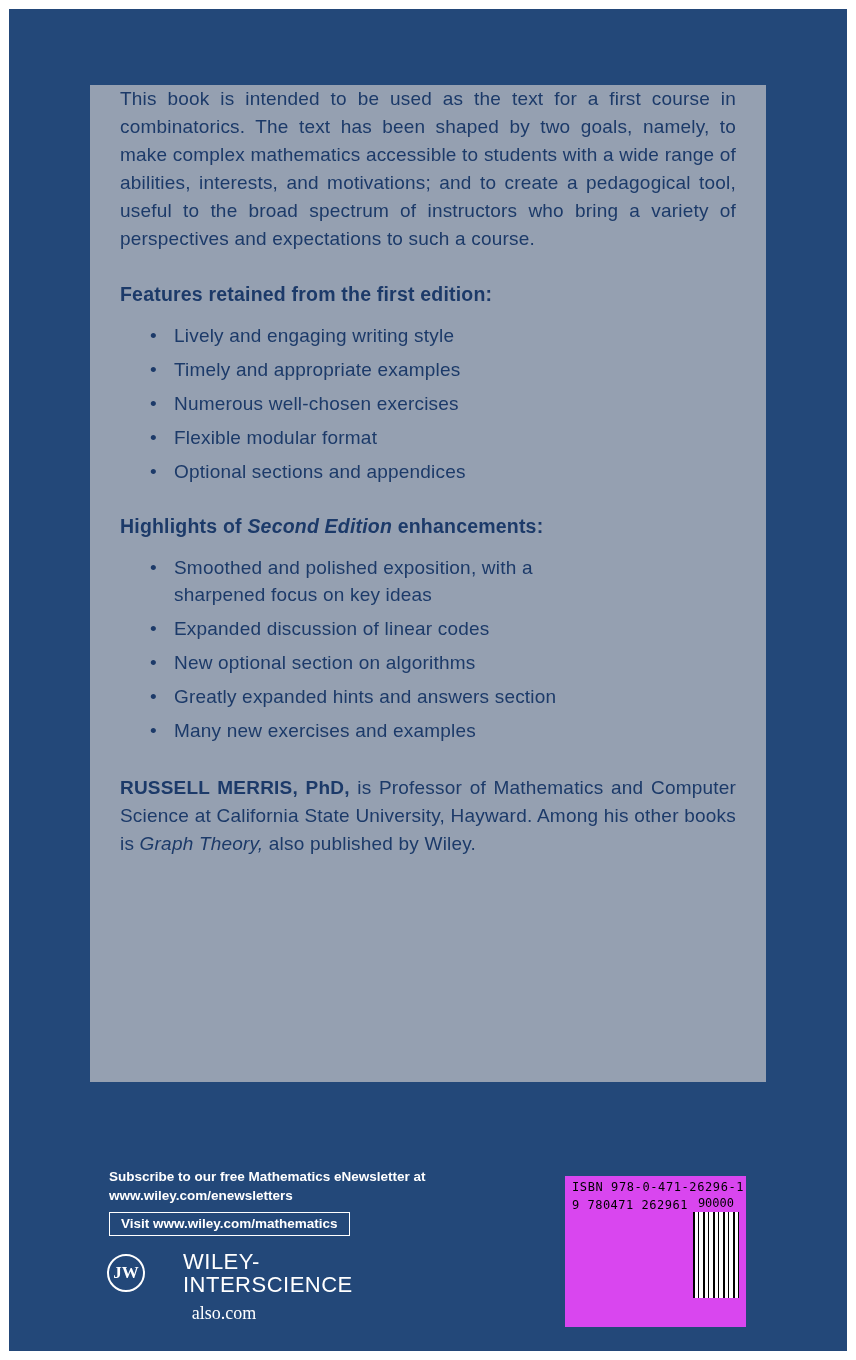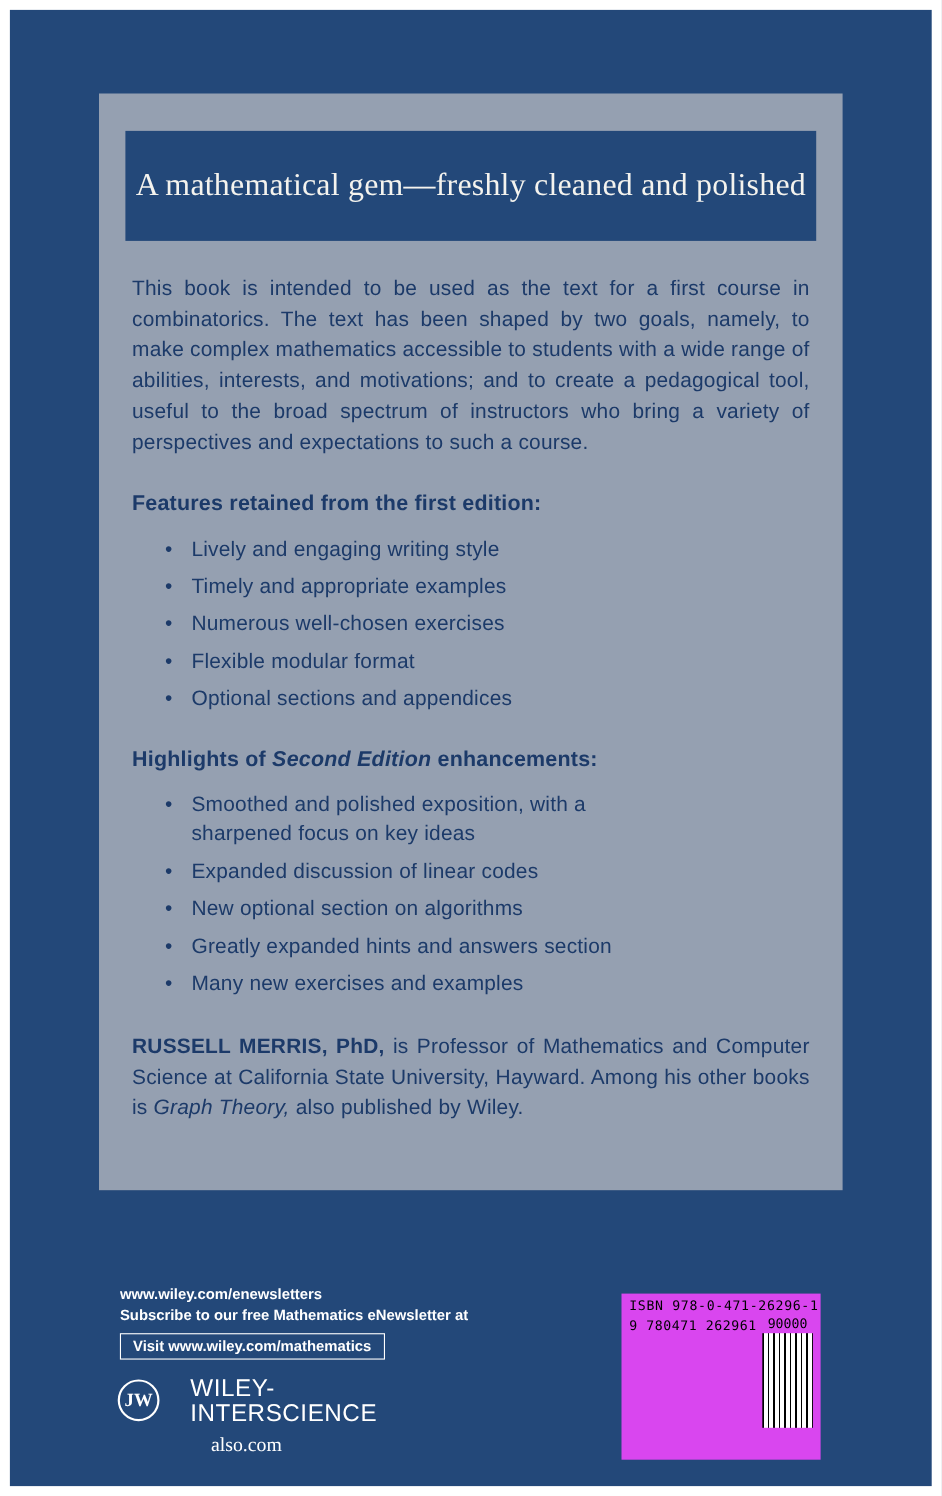--- a/index.html
+++ b/index.html
@@ -26,21 +26,21 @@
               margin-bottom:7px;max-width:432px;letter-spacing:0.2px;}
   ul.blist .bullet{position:absolute;left:2px;top:0;}
   .author{margin:30px 30px 0;font-size:19px;line-height:28px;text-align:justify;letter-spacing:0.2px;}
   .author strong{font-weight:bold;}
   .author em{font-style:italic;}
 
   .newsletter{position:absolute;left:100px;top:1158px;color:var(--white,#fff);
               font-size:13.5px;line-height:19px;font-weight:bold;}
   .visit-box{position:absolute;left:100px;top:1203px;border:1px solid var(--white,#fff);
              color:var(--white,#fff);font-size:13.5px;font-weight:bold;padding:3px 11px 4px;}
-  .logo-row{position:absolute;left:98px;top:1241px;display:flex;align-items:center;
+  .logo-row{position:absolute;left:98px;top:1241px;display:flex;align-items:center;gap:10px;
             color:var(--white,#fff);}
   .logo-circle{width:38px;height:38px;border:2px solid var(--white,#fff);border-radius:50%;
                display:flex;align-items:center;justify-content:center;
                font-family:"Liberation Serif",serif;font-size:17px;font-weight:bold;}
   .pub-name{font-weight:normal;font-size:22px;line-height:23px;letter-spacing:0.5px;margin-left:28px;}
   .wiley-url{position:absolute;left:98px;top:1294px;width:234px;text-align:center;
              color:var(--white,#fff);font-family:"Liberation Serif",serif;font-size:18px;}
 
   .barcode{position:absolute;left:556px;top:1167px;width:181px;height:151px;background:#d946ef;
            padding:4px 7px 5px;color:#000;}
@@ -58,23 +58,20 @@
   .bars-addon{height:86px;margin-top:2px;
     background:repeating-linear-gradient(90deg,#000 0 2px,#fff 2px 5px,#000 5px 6px,#fff 6px 10px);}
 </style>
 </head>
 <body>
 
 <div class="page">
   <div class="cover">
 
     <div class="panel">
-      <div class="band">
-        <div class="headline">A mathematical gem—freshly cleaned and polished</div>
-      </div>
 
       <div class="copy">
         <p class="intro">This book is intended to be used as the text for a first course in combinatorics. The text has been shaped by two goals, namely, to make complex mathematics accessible to students with a wide range of abilities, interests, and motivations; and to create a pedagogical tool, useful to the broad spectrum of instructors who bring a variety of perspectives and expectations to such a course.</p>
 
         <h3 class="sub">Features retained from the first edition:</h3>
         <ul class="blist">
           <li><span class="bullet">•</span><span>Lively and engaging writing style</span></li>
           <li><span class="bullet">•</span><span>Timely and appropriate examples</span></li>
           <li><span class="bullet">•</span><span>Numerous well-chosen exercises</span></li>
           <li><span class="bullet">•</span><span>Flexible modular format</span></li>
@@ -88,22 +85,22 @@
           <li><span class="bullet">•</span><span>New optional section on algorithms</span></li>
           <li><span class="bullet">•</span><span>Greatly expanded hints and answers section</span></li>
           <li><span class="bullet">•</span><span>Many new exercises and examples</span></li>
         </ul>
 
         <p class="author"><strong>RUSSELL MERRIS, PhD,</strong><span> is Professor of Mathematics and Computer Science at California State University, Hayward. Among his other books is </span><em>Graph Theory,</em><span> also published by Wiley.</span></p>
       </div>
     </div>
 
     <div class="newsletter">
+      <div>Subscribe to our free Mathematics eNewsletter at</div>
       <div>www.wiley.com/enewsletters</div>
-      <div>Subscribe to our free Mathematics eNewsletter at</div>
     </div>
 
     <div class="visit-box">Visit www.wiley.com/mathematics</div>
 
     <div class="logo-row">
       <div class="logo-circle">JW</div>
       <div class="pub-name">
         <div>WILEY-</div>
         <div>INTERSCIENCE</div>
       </div>

